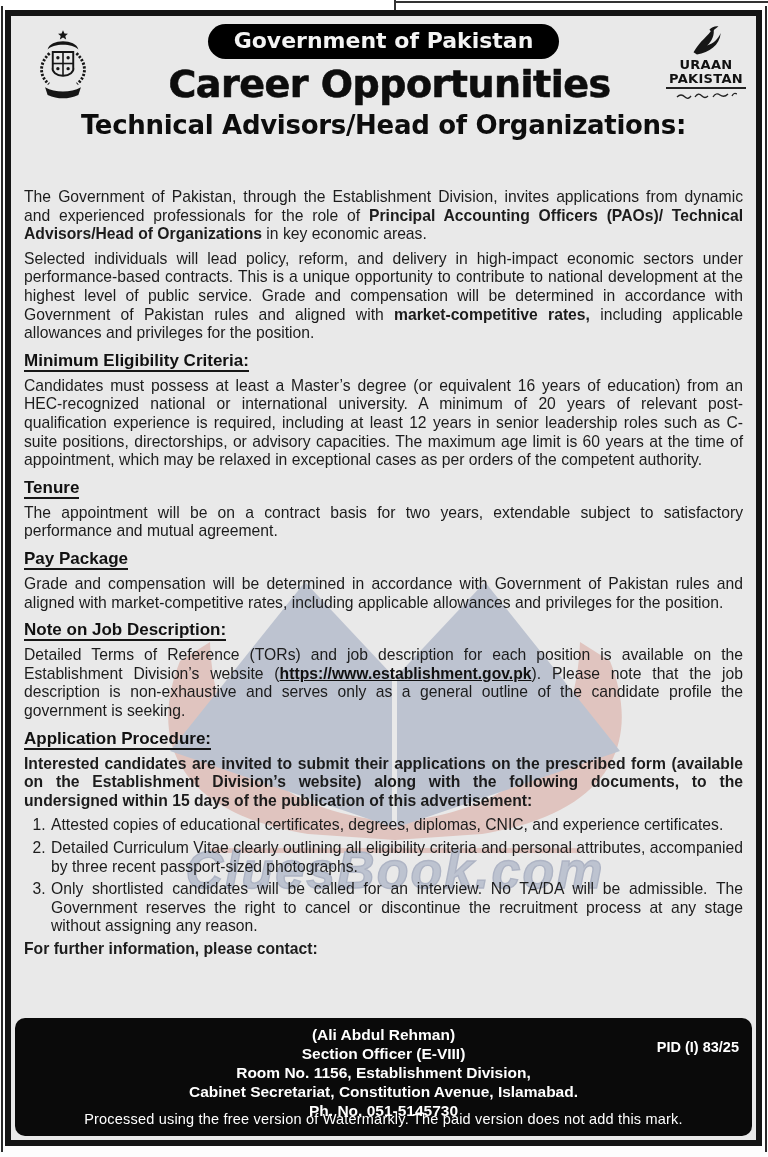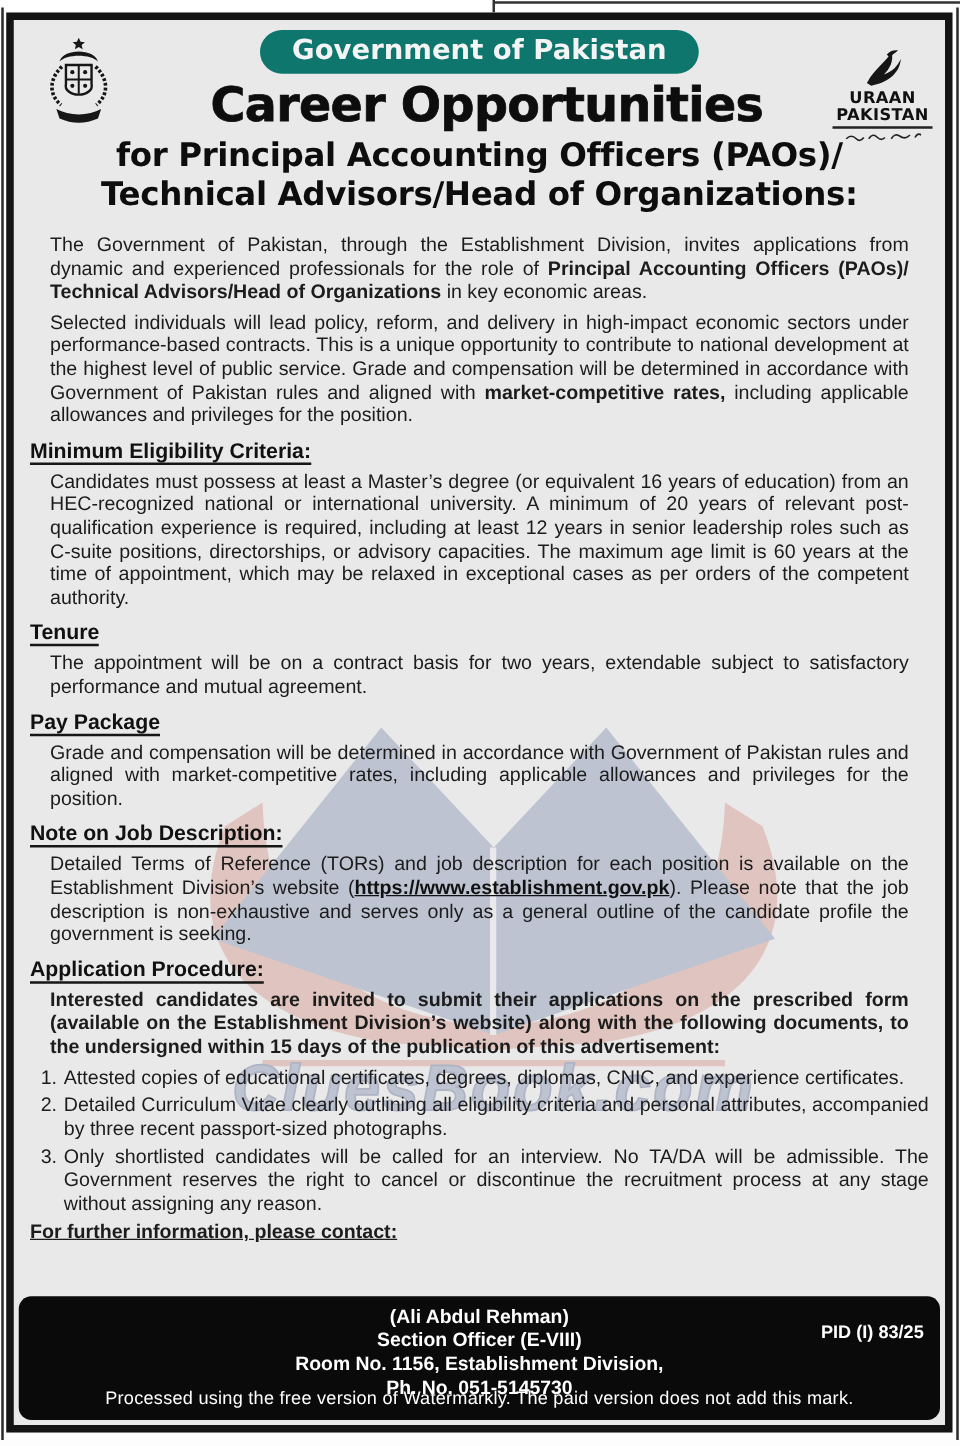--- a/index.html
+++ b/index.html
@@ -10,43 +10,43 @@
   .top-strip{position:absolute;left:0;top:0;width:768px;height:10px;background:#fff;}
   .top-strip .h-rule{position:absolute;left:395px;right:0;top:1px;height:2px;background:#333;}
   .top-strip .v-rule{position:absolute;left:394px;top:0;width:2px;height:10px;background:#333;}
 
   .frame{position:absolute;left:5px;top:10px;width:757px;height:1136px;box-sizing:border-box;
          border:6px solid #141414;background:#e9e9e9;display:flex;flex-direction:column;overflow:hidden;}
 
   
   .ad-header{position:relative;flex:none;height:168px;}
   .emblem{position:absolute;left:20px;top:8px;width:64px;height:88px;}
-  .uraan{position:absolute;right:7px;top:22px;width:86px;text-align:center;line-height:1.05;}
+  .uraan{position:absolute;right:7px;top:8px;width:86px;text-align:center;line-height:1.05;}
   .uraan svg{width:34px;height:34px;display:block;margin:0 auto;}
   .uraan .u1,.uraan .u2{font-family:"DejaVu Sans",sans-serif;font-weight:bold;font-size:13px;letter-spacing:.3px;color:#111;}
   .uraan .rule{height:1.5px;background:#222;margin:2px 3px;}
   .uraan .scribble{display:block;margin:1px auto 0;width:62px;height:10px;}
-  .gov-pill{display:table;margin:8px auto 0;background:#0f766e;color:#f4f4f4;border-radius:22px;
+  .gov-pill{display:table;margin:8px auto 0;background:#000000;color:#f4f4f4;border-radius:22px;
             padding:4px 26px 6px;font-family:"DejaVu Sans",sans-serif;font-size:22px;font-weight:bold;}
   .big-title{text-align:center;font-family:"DejaVu Sans",sans-serif;font-weight:bold;font-size:38px;
              letter-spacing:-.5px;margin-top:3px;color:#0d0d0d;margin-left:12px;-webkit-text-stroke:.6px #0d0d0d;}
   .sub-title{text-align:center;font-family:"DejaVu Sans",sans-serif;font-weight:bold;font-size:26px;
              line-height:1.2;margin-top:4px;color:#0d0d0d;letter-spacing:-.3px;}
 
   
   .ad-body{flex:1 1 auto;position:relative;padding:4px 13px 0;font-size:15.7px;line-height:18.6px;overflow:hidden;}
   .ad-body .flow{position:relative;z-index:1;}
-  .ad-body p{margin:0 16px 6px;text-align:justify;}
+  .ad-body p{margin:0 0 6px;text-align:justify;}
   .h-sect{display:inline-block;font-weight:bold;font-size:17px;line-height:1.12;
           border-bottom:2.2px solid #161616;margin:2px 0 5px;color:#111;}
   .bold{font-weight:bold;}
   .link{font-weight:bold;text-decoration:underline;cursor:pointer;color:#111;}
   ol.docs{margin:0 0 4px;padding-left:26px;}
   ol.docs li{text-align:justify;margin-bottom:4px;padding-left:1px;}
-  .contact-prompt{font-weight:bold;margin-top:1px;text-decoration:underline;}
+  .contact-prompt{font-weight:bold;margin-top:1px;}
 
   
   .wm{position:absolute;left:96px;top:382px;width:576px;height:326px;z-index:0;opacity:.55;pointer-events:none;}
   .wm text{font-family:"Liberation Sans",sans-serif;font-style:italic;font-weight:bold;font-size:52px;letter-spacing:2px;}
 
   
   .contact-box{flex:none;position:relative;margin:2px 4px 4px;background:#0a0a0a;border-radius:10px;
                color:#fff;text-align:center;padding:7px 0 16px;font-weight:bold;font-size:15.5px;line-height:19px;}
   .pid{position:absolute;top:20px;right:13px;font-size:14.5px;font-weight:bold;white-space:nowrap;}
   .processed-mark{position:absolute;left:0;right:0;bottom:7px;text-align:center;font-weight:normal;
@@ -92,21 +92,20 @@
         <div class="u2">PAKISTAN</div>
         <div class="rule"></div>
         <svg class="scribble" viewBox="0 0 62 10">
           <path d="M2,6 q4,-4 8,0 q3,3 6,-1 m4,1 q3,-5 7,-1 q3,3 6,0 m5,1 q3,-5 7,-2 q4,3 8,-1 m4,2 q2,-4 5,-2" fill="none" stroke="#222" stroke-width="1.3"></path>
         </svg>
       </div>
 
       <div class="gov-pill">Government of Pakistan</div>
       <div class="big-title">Career Opportunities</div>
       <div class="sub-title">
-        <div>for Principal Accounting Officers (PAOs)/</div>
         <div>Technical Advisors/Head of Organizations:</div>
       </div>
     </div>
 
     <div class="ad-body">
 
       <svg class="wm" viewBox="0 0 570 326">
         <path d="M70,95 C38,175 68,247 198,268 L285,274 L285,256 C170,246 104,190 100,76 Z" fill="#d9a79d"></path>
         <path d="M500,95 C532,175 502,247 372,268 L285,274 L285,256 C400,246 466,190 470,76 Z" fill="#d9a79d"></path>
         <path d="M60,185 L195,16 L285,112 L375,16 L510,185 L285,262 Z" fill="#9aa5bd"></path>
@@ -143,18 +142,19 @@
 
         <div class="contact-prompt">For further information, please contact:</div>
       </div>
     </div>
 
     <div class="contact-box">
       <div class="pid">PID (I) 83/25</div>
       <div>(Ali Abdul Rehman)</div>
       <div>Section Officer (E-VIII)</div>
       <div>Room No. 1156, Establishment Division,</div>
+      <div>Cabinet Secretariat, Constitution Avenue, Islamabad.</div>
       <div>Ph. No. 051-5145730</div>
       <div class="processed-mark">Processed using the free version of Watermarkly. The paid version does not add this mark.</div>
     </div>
 
   </div>
 </div>
 
 </body></html>

